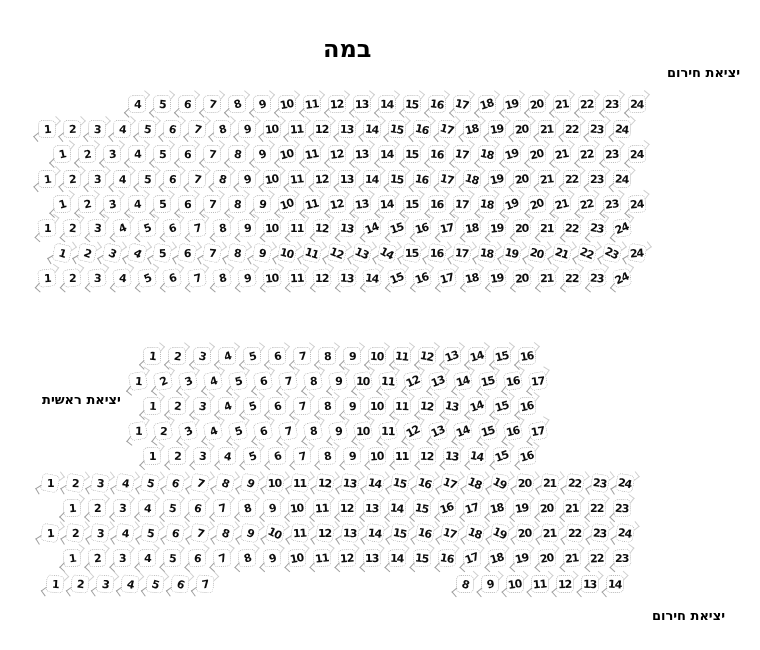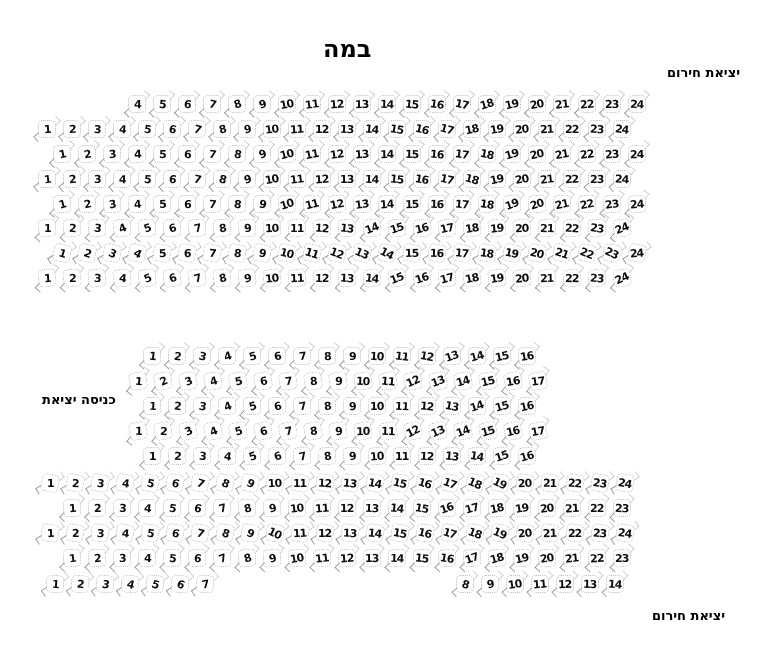--- a/index.html
+++ b/index.html
@@ -62,21 +62,21 @@
   }
 </style>
 </head>
 <body>
 
 <div class="canvas">
   <h1 class="stage-title" dir="rtl">במה</h1>
 
   <div class="label exit-top" dir="rtl">יציאת חירום</div>
 
-  <div class="label entrance" dir="rtl">כניסה יציאת</div>
+  <div class="label entrance" dir="rtl">יציאת ראשית</div>
 
   <div class="label exit-bottom" dir="rtl">יציאת חירום</div>
 
   <div id="seats">
       <div class="seat" style="left: 128px; top: 95px; width: 18px; height: 18px; transform: rotate(-2.3deg);">
         <span class="num" style="transform: rotate(3.6deg);">4</span>
       </div>
       <div class="seat" style="left: 153px; top: 95px; width: 18px; height: 18px; transform: rotate(-2.3deg);">
         <span class="num" style="transform: rotate(6.9deg);">5</span>
       </div>

